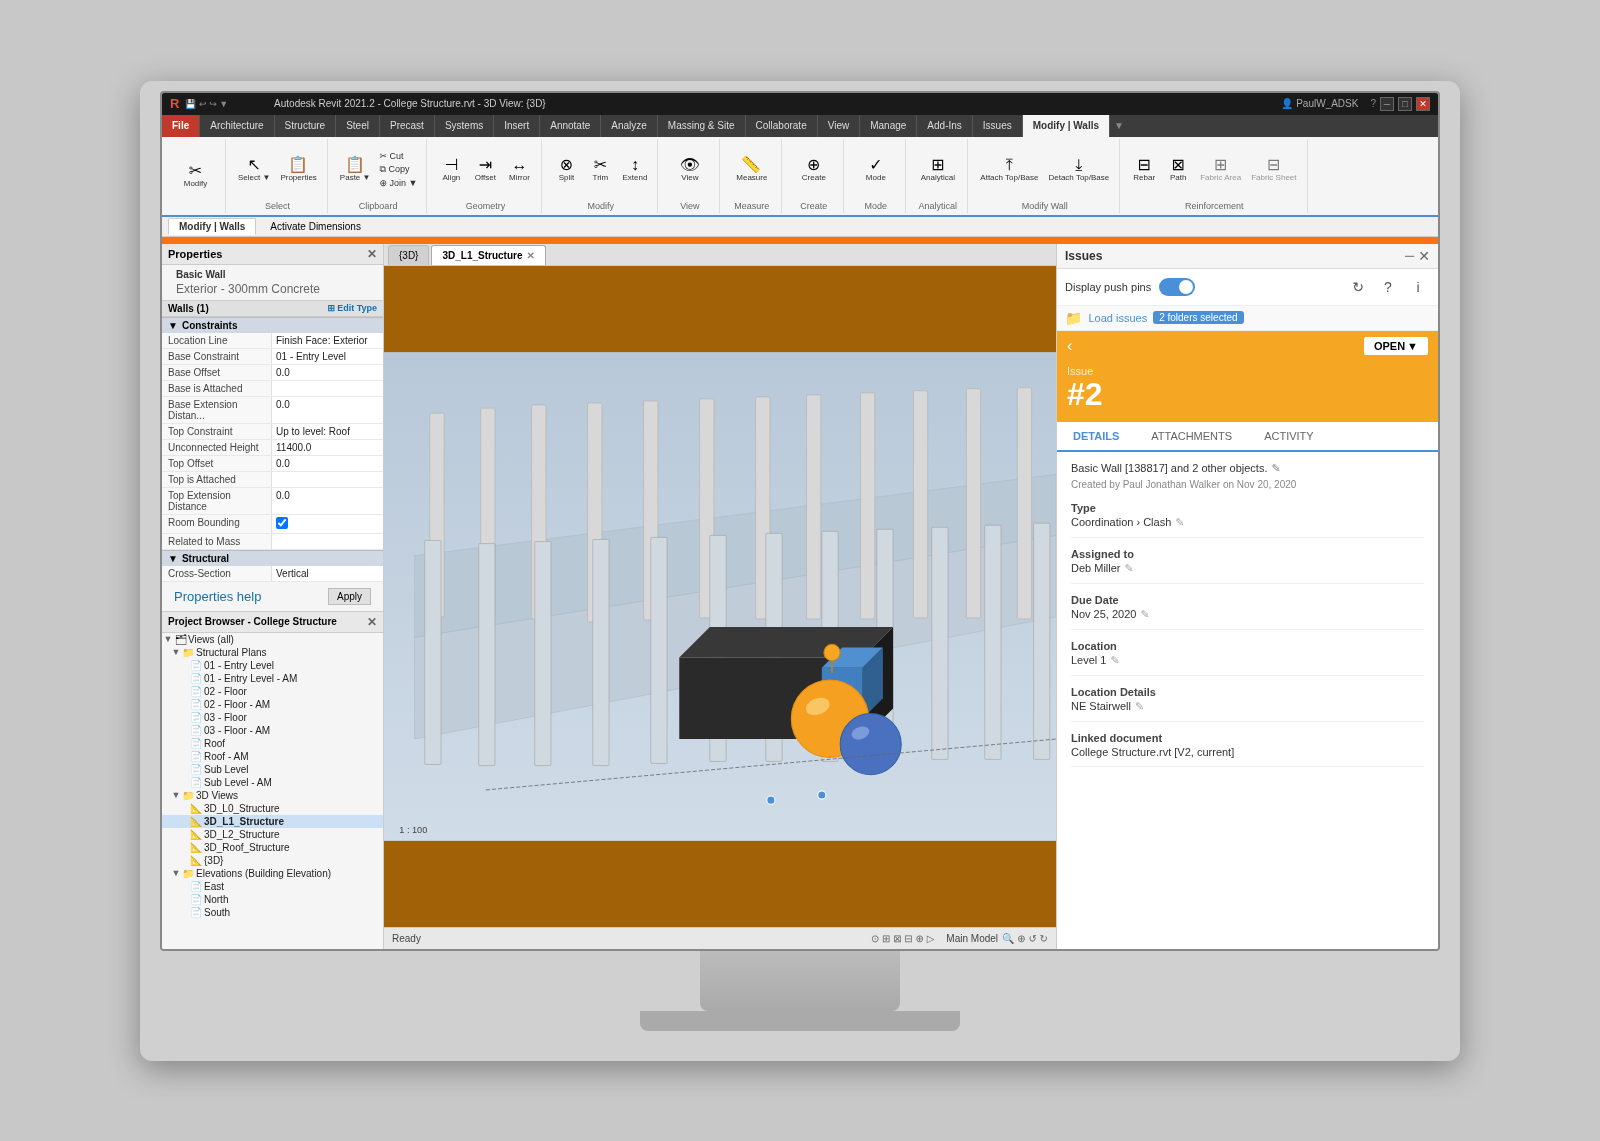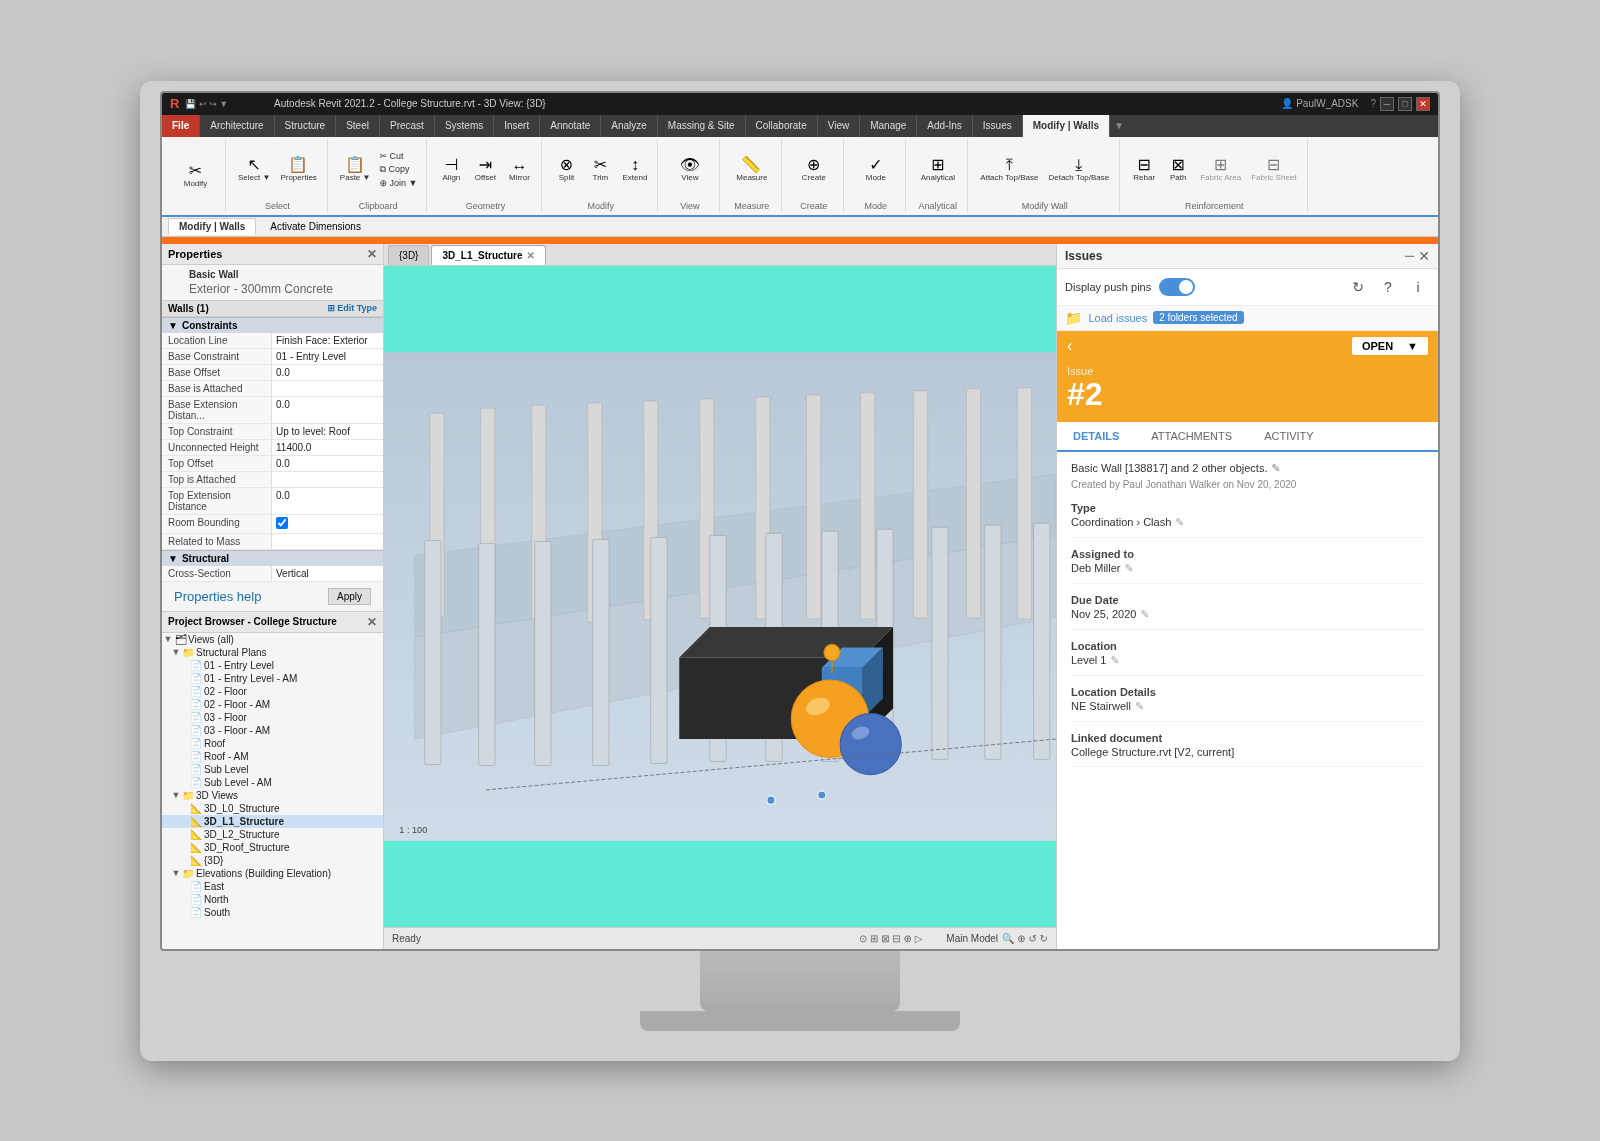--- a/index.html
+++ b/index.html
@@ -186,21 +186,21 @@
       justify-content: space-between;
       padding: 3px 6px;
       background: #e8e8e8;
       border-bottom: 1px solid #ccc;
       font-size: 11px;
       font-weight: bold;
     }
     .panel-close { cursor: pointer; font-size: 12px; color: #666; }
     .prop-section {
       font-size: 10px;
-      padding: 2px 21px;
+      padding: 2px 8px;
     }
     .prop-walls-header {
       display: flex;
       align-items: center;
       justify-content: space-between;
       padding: 2px 6px;
       background: #e0e0e0;
       border-top: 1px solid #ccc;
       border-bottom: 1px solid #ccc;
       font-size: 10px;
@@ -318,21 +318,21 @@
     .view-tab.active {
       background: white;
       border-color: #aaa;
       font-weight: bold;
     }
     .view-tab .close-x { font-size: 10px; color: #888; }
     .viewport-3d {
       flex: 1;
       position: relative;
       overflow: hidden;
-      background: #5eead4;
+      background: #a16207;
     }
     .status-bar {
       height: 22px;
       background: #e8e8e8;
       border-top: 1px solid #ccc;
       display: flex;
       align-items: center;
       padding: 0 8px;
       font-size: 10px;
       color: #444;
@@ -437,21 +437,21 @@
     .issue-open-btn {
       background: white;
       border: none;
       padding: 3px 10px;
       font-size: 11px;
       font-weight: bold;
       cursor: pointer;
       border-radius: 2px;
       display: flex;
       align-items: flex-end;
-      gap: 14px;
+      gap: 2px;
       margin-left: 46px;
     }
     .issue-card-orange {
       background: #f5a623;
       padding: 4px 10px 10px 10px;
     }
     .issue-label { font-size: 11px; color: rgba(255,255,255,0.8); }
     .issue-number { font-size: 32px; font-weight: bold; color: white; line-height: 1.1; }
 
     
@@ -1032,21 +1032,21 @@
             </g>
 
             <text x="15" y="472" font-size="9" fill="#444">1 : 100</text>
           </svg>
         </div>
 
         <div class="status-bar">
           <span class="status-left">Ready</span>
           <div class="status-right">
             <span style="font-size:10px;color:#666;">⊙ ⊞ ⊠ ⊟ ⊕ ▷</span>
-            <span style="margin-left:20px;">Main Model</span>
+            <span style="margin-left:8px;">Main Model</span>
             <span style="font-size:10px;color:#666;">🔍 ⊕ ↺ ↻</span>
           </div>
         </div>
       </div>
 
       <div class="right-panel">
         <div class="issues-header">
           <span class="issues-title">Issues</span>
           <div style="display:flex;align-items:center;gap:4px;">
             <span style="font-size:13px;color:#666;cursor:pointer;">─</span>

